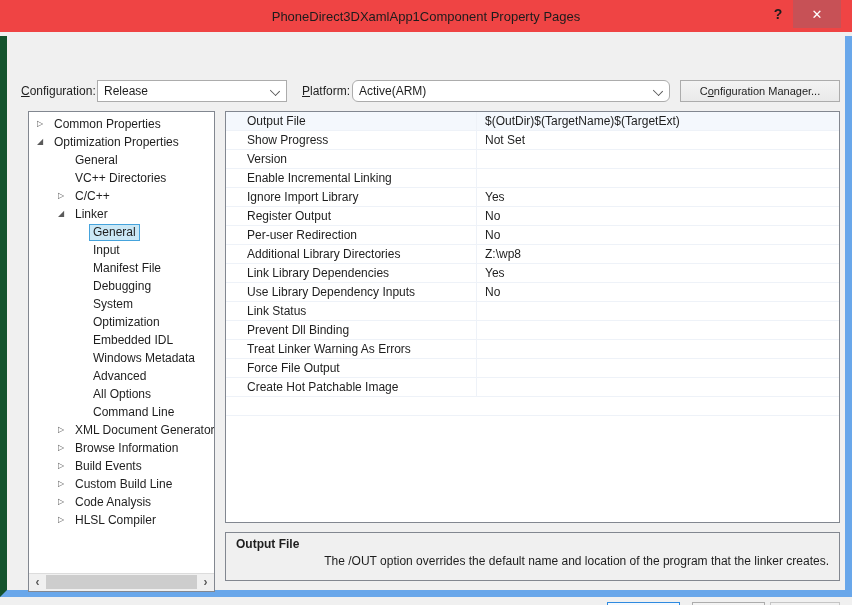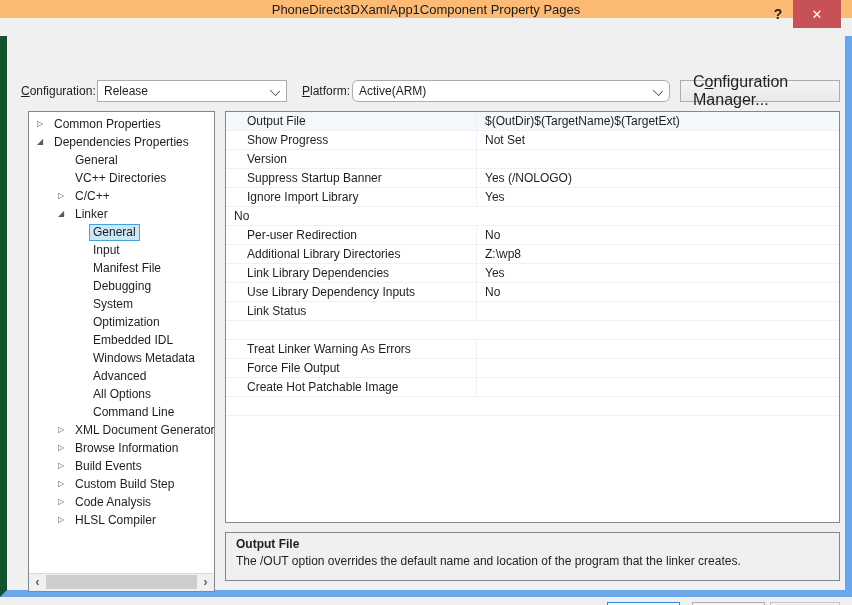--- a/index.html
+++ b/index.html
@@ -4,22 +4,22 @@
 <style>
   html,body{margin:0;padding:0;}
   body{
     width:852px;height:605px;position:relative;overflow:hidden;
     font-family:"Liberation Sans",sans-serif;
     background:#f0f0f0;
     -webkit-font-smoothing:antialiased;
   }
   
   .titlebar{
-    position:absolute;top:0;left:0;width:852px;height:18px;
-    background:#fdba74;display:flex;align-items:center;justify-content:center;
+    position:absolute;top:0;left:0;width:852px;height:32px;
+    background:#ef4444;display:flex;align-items:center;justify-content:center;
   }
   .title-text{font-size:13px;color:#1c1c1c;}
   .help-btn{
     position:absolute;top:0;right:63px;width:22px;height:28px;
     display:flex;align-items:center;justify-content:center;
     font-size:14px;font-weight:bold;color:#1c1c1c;cursor:default;
   }
   .close-btn{
     position:absolute;top:0;right:11px;width:48px;height:28px;
     background:#c75156;color:#fff;font-size:13px;
@@ -41,22 +41,22 @@
     padding-left:6px;font-size:12px;color:#1e1e1e;
   }
   .combo .chev{
     position:absolute;right:7px;top:6px;width:7px;height:7px;
     border-right:1px solid #565656;border-bottom:1px solid #565656;
     transform:rotate(45deg) scale(1,0.8);transform-origin:center;
   }
   .btn{
     position:absolute;height:23px;box-sizing:border-box;
     background:linear-gradient(#f3f3f3,#e9e9e9);
-    border:1px solid #acacac;font-size:16px;color:#1e1e1e;
-    display:flex;align-items:center;justify-content:center;cursor:default;padding-left:12px;
+    border:1px solid #acacac;font-size:11px;color:#1e1e1e;
+    display:flex;align-items:center;justify-content:center;cursor:default;
   }
   .cfg-mgr{left:673px;top:0;width:160px;height:22px;}
   
   .tree-panel{
     position:absolute;left:21px;top:75px;width:187px;height:481px;
     box-sizing:border-box;border:1px solid #828790;background:#fff;overflow:hidden;
   }
   .tree{padding-top:3px;}
   .titem{height:18px;display:flex;align-items:center;font-size:12px;color:#1e1e1e;white-space:nowrap;}
   .titem .exp{width:14px;flex:none;font-size:8px;color:#5a5a5a;line-height:18px;}
@@ -90,21 +90,21 @@
   }
   .gval{flex:1;padding-left:8px;line-height:18px;white-space:nowrap;overflow:hidden;}
   .boldval{font-weight:normal;}
   
   .desc-box{
     position:absolute;left:218px;top:496px;width:615px;height:49px;
     box-sizing:border-box;border:1px solid #828790;background:#f0f0f0;
     padding:4px 10px;
   }
   .desc-title{font-size:12px;font-weight:bold;color:#1e1e1e;margin-bottom:3px;}
-  .desc-text{font-size:12px;color:#1e1e1e;}
+  .desc-text{font-size:12px;color:#1e1e1e;text-align:right;}
   
   .ok-btn{left:600px;top:566px;width:73px;height:23px;border:1px solid #2e8ae0;background:linear-gradient(#f4f9fe,#e9f2fc);}
   .cancel-btn{left:685px;top:566px;width:73px;height:23px;}
   .apply-btn{
     left:763px;top:566px;width:70px;height:23px;
     background:#f1f1f1;border:1px solid #c5c5c5;color:#9a9a9a;
   }
 </style>
 </head>
 <body>
@@ -140,21 +140,21 @@
   <div class="tree-panel">
     <div class="tree">
 
         <div class="titem lvl-0">
           <span class="exp">▷</span>
           <span class="tlabel">Common Properties</span>
         </div>
 
         <div class="titem lvl-0">
           <span class="exp">◢</span>
-          <span class="tlabel">Dependencies Properties</span>
+          <span class="tlabel">Optimization Properties</span>
         </div>
 
         <div class="titem lvl-1">
           <span class="exp"></span>
           <span class="tlabel">General</span>
         </div>
 
         <div class="titem lvl-1">
           <span class="exp"></span>
           <span class="tlabel">VC++ Directories</span>
@@ -235,21 +235,21 @@
           <span class="tlabel">Browse Information</span>
         </div>
 
         <div class="titem lvl-1">
           <span class="exp">▷</span>
           <span class="tlabel">Build Events</span>
         </div>
 
         <div class="titem lvl-1">
           <span class="exp">▷</span>
-          <span class="tlabel">Custom Build Step</span>
+          <span class="tlabel">Custom Build Line</span>
         </div>
 
         <div class="titem lvl-1">
           <span class="exp">▷</span>
           <span class="tlabel">Code Analysis</span>
         </div>
 
         <div class="titem lvl-1">
           <span class="exp">▷</span>
           <span class="tlabel">HLSL Compiler</span>
@@ -272,32 +272,33 @@
       <div class="grow">
         <div class="gname">Show Progress</div>
         <div class="gval">Not Set</div>
       </div>
 
       <div class="grow">
         <div class="gname">Version</div>
         <div class="gval"></div>
       </div>
 
-
-      <div class="grow">
-        <div class="gname">Suppress Startup Banner</div>
-        <div class="gval">Yes (/NOLOGO)</div>
-      </div>
+      <div class="grow">
+        <div class="gname">Enable Incremental Linking</div>
+        <div class="gval"></div>
+      </div>
+
 
       <div class="grow">
         <div class="gname">Ignore Import Library</div>
         <div class="gval">Yes</div>
       </div>
 
       <div class="grow">
+        <div class="gname">Register Output</div>
         <div class="gval">No</div>
       </div>
 
       <div class="grow">
         <div class="gname">Per-user Redirection</div>
         <div class="gval">No</div>
       </div>
 
       <div class="grow">
         <div class="gname">Additional Library Directories</div>
@@ -313,20 +314,21 @@
         <div class="gname">Use Library Dependency Inputs</div>
         <div class="gval">No</div>
       </div>
 
       <div class="grow">
         <div class="gname">Link Status</div>
         <div class="gval"></div>
       </div>
 
       <div class="grow">
+        <div class="gname">Prevent Dll Binding</div>
         <div class="gval"></div>
       </div>
 
       <div class="grow">
         <div class="gname">Treat Linker Warning As Errors</div>
         <div class="gval"></div>
       </div>
 
       <div class="grow">
         <div class="gname">Force File Output</div>

